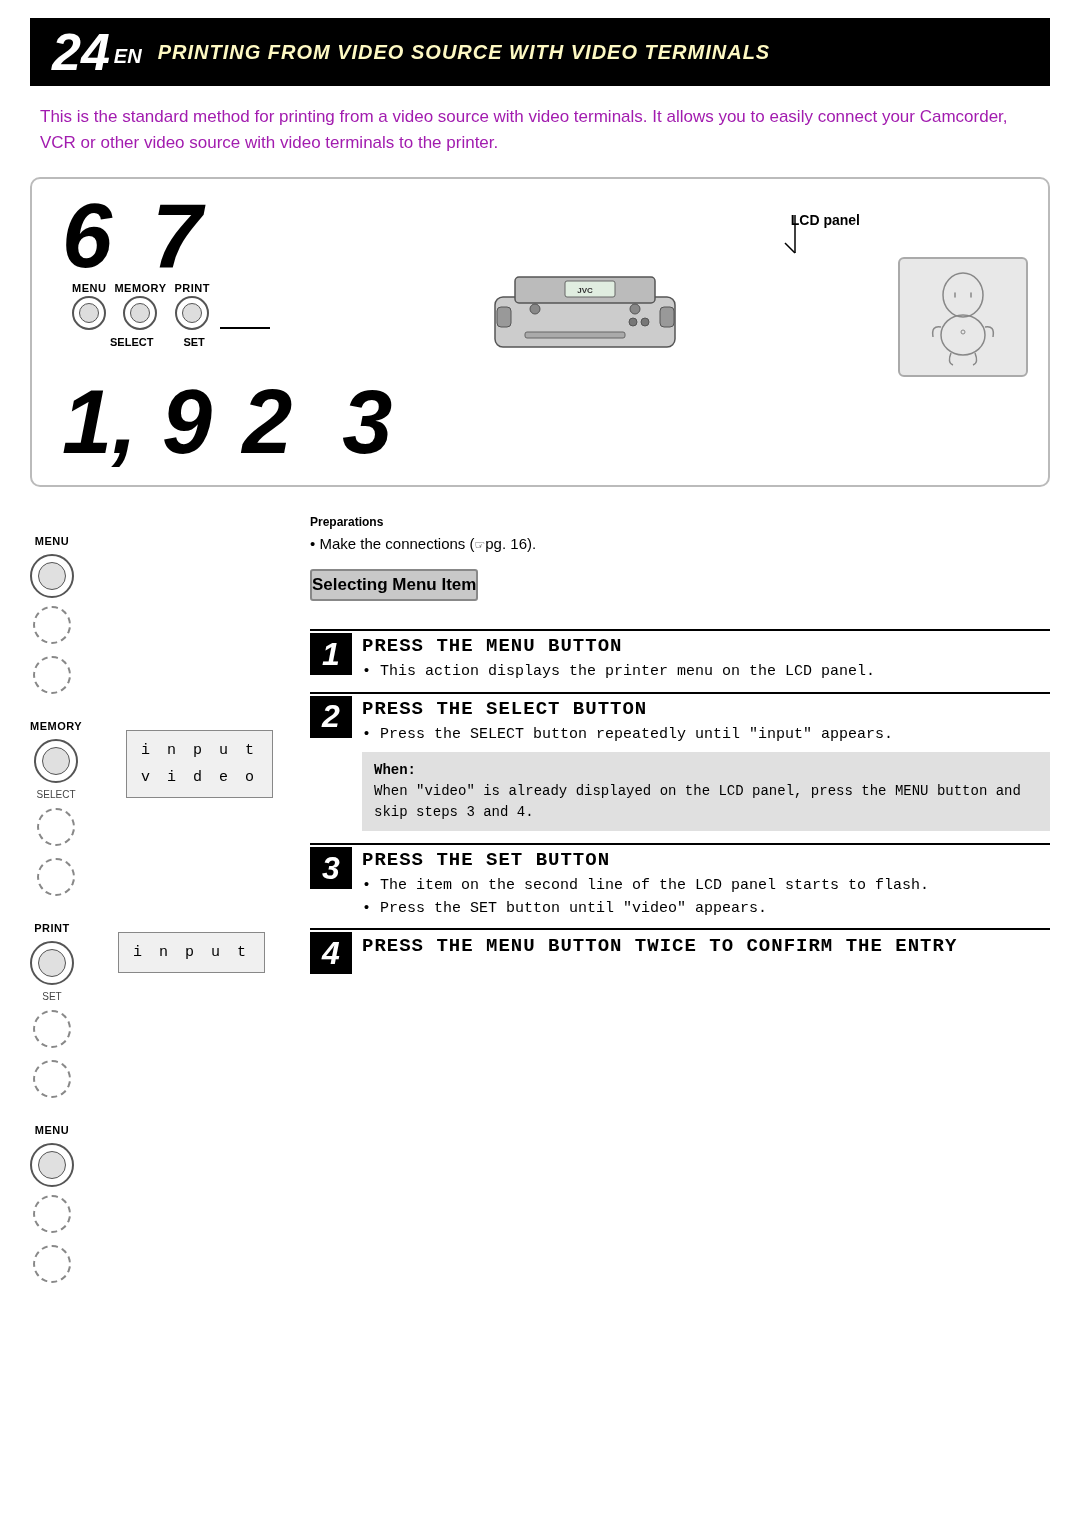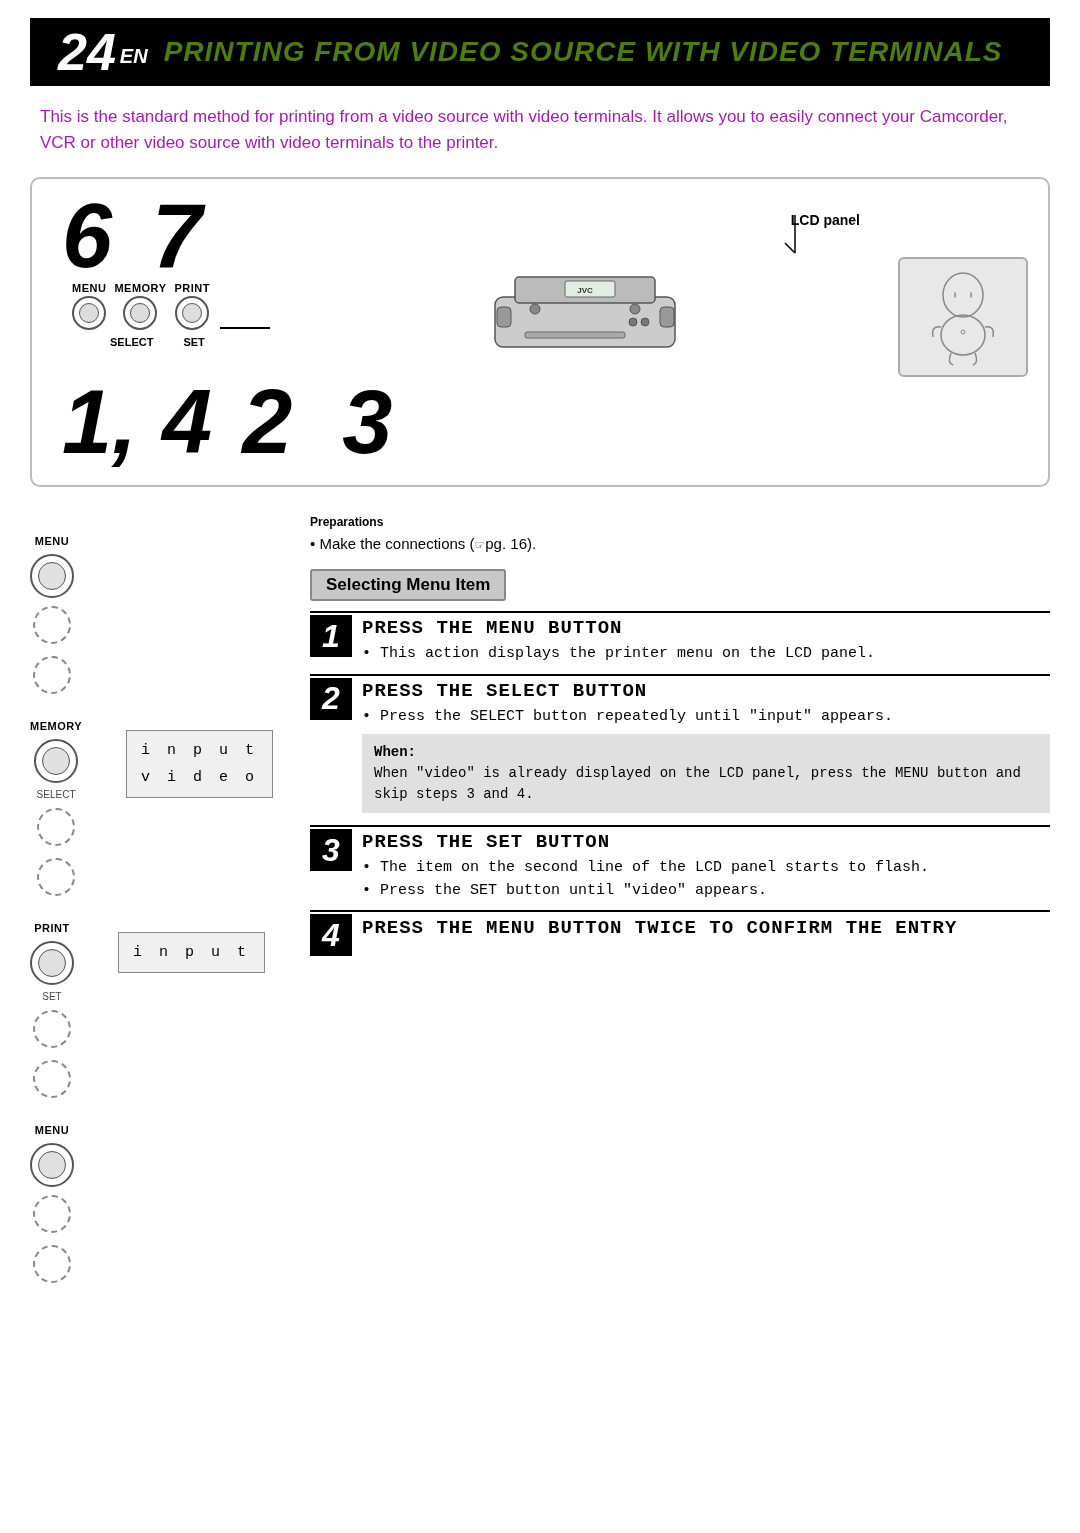--- a/index.html
+++ b/index.html
@@ -10,43 +10,43 @@
       font-family: Arial, Helvetica, sans-serif;
       color: #000;
       padding: 0;
     }
 
     
     .header {
       background: #000;
       display: flex;
       align-items: center;
-      padding: 8px 28px;
+      padding: 8px 22px;
       margin: 18px 30px 0 30px;
     }
     .header-page-num {
       color: #fff;
       font-size: 52px;
       font-weight: bold;
       font-style: italic;
       line-height: 1;
       margin-right: 4px;
     }
     .header-en {
       color: #fff;
       font-size: 20px;
       font-weight: bold;
       font-style: italic;
       align-self: flex-end;
       margin-bottom: 10px;
       margin-right: 16px;
     }
     .header-title {
-      color: #4d7c0f;
-      font-size: 28px;
+      color: #fef9c3;
+      font-size: 20px;
       font-weight: bold;
       font-style: italic;
       letter-spacing: 1px;
       text-transform: uppercase;
     }
 
     
     .intro {
       padding: 18px 40px 10px 40px;
       font-size: 17px;
@@ -187,24 +187,24 @@
     .preparations-text {
       font-size: 15px;
       line-height: 1.5;
     }
 
     
     .selecting-badge {
       display: inline-block;
       background: #c8c8c8;
       border: 2px solid #888;
-      padding: 4px 14px;
+      padding: 4px 0;
       font-size: 17px;
       font-weight: bold;
-      margin-bottom: 10px;
+      margin-bottom: 28px;
       border-radius: 3px;
     }
 
     
     .step {
       display: flex;
       align-items: flex-start;
       margin-bottom: 0;
       border-bottom: 2px solid #000;
     }
@@ -422,21 +422,21 @@
       <path d="M72 60 Q82 58 80 70" fill="none" stroke="#888" stroke-width="1.5"></path>
 
       <path d="M38 86 Q34 96 40 98" fill="none" stroke="#888" stroke-width="1.5"></path>
       <path d="M62 86 Q66 96 60 98" fill="none" stroke="#888" stroke-width="1.5"></path>
 
       <circle cx="50" cy="65" r="2" fill="none" stroke="#888" stroke-width="1"></circle>
     </svg>
   </div>
 
   <div class="bottom-numbers">
-    <span>1, 4</span>
+    <span>1, 9</span>
     <span style="margin-left:10px;">2</span>
     <span style="margin-left:30px;">3</span>
   </div>
 </div>
 
 <div class="main-layout">
 
   <div class="left-panel">
 
     <div class="left-section-row" style="margin-top:30px;">

